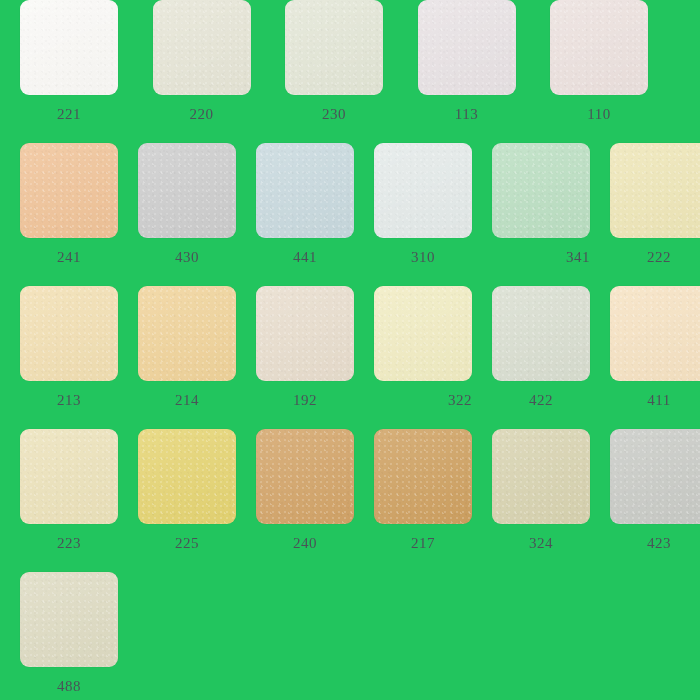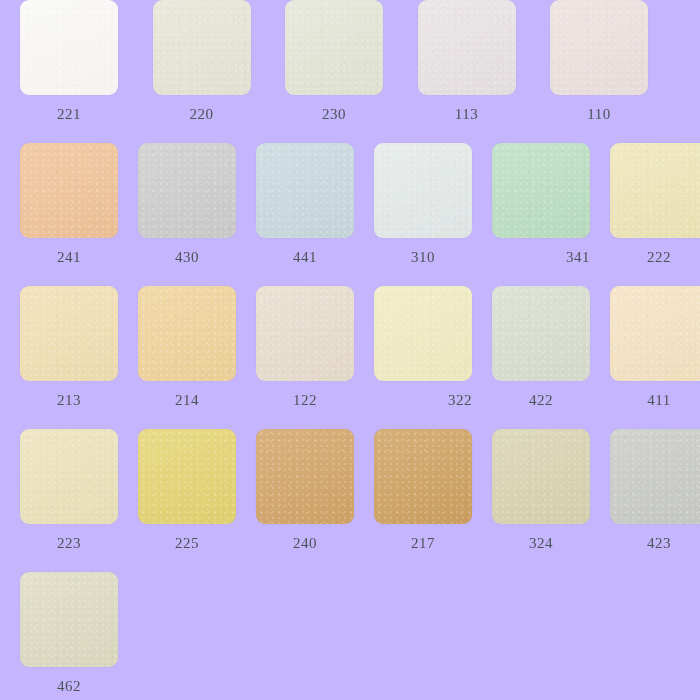--- a/index.html
+++ b/index.html
@@ -65,21 +65,21 @@
     color: #4a5358;
     margin-top: 12px;
     letter-spacing: 0.5px;
     line-height: 1;
     user-select: none;
   }
 </style>
 </head>
 <body>
 
-<div id="palette-grid" style="background: #c4b5fd;">
+<div id="palette-grid" style="background: #22c55e;">
     <div class="swatch-row">
       <div class="swatch-cell">
         <div class="swatch-chip" title="#faf9f6" style="background: rgb(250, 249, 246);"></div>
         <div class="swatch-label" style="color: rgb(74, 83, 88);">221</div>
       </div>
       <div class="swatch-cell">
         <div class="swatch-chip" title="#e6e5d6" style="background: rgb(230, 229, 214);"></div>
         <div class="swatch-label" style="color: rgb(74, 83, 88);">220</div>
       </div>
       <div class="swatch-cell">
@@ -125,21 +125,21 @@
       <div class="swatch-cell">
         <div class="swatch-chip" title="#f2dfb2" style="background: rgb(242, 223, 178);"></div>
         <div class="swatch-label" style="color: rgb(74, 83, 88);">213</div>
       </div>
       <div class="swatch-cell">
         <div class="swatch-chip" title="#f0d39a" style="background: rgb(240, 211, 154);"></div>
         <div class="swatch-label" style="color: rgb(74, 83, 88);">214</div>
       </div>
       <div class="swatch-cell">
         <div class="swatch-chip" title="#e8ddcd" style="background: rgb(232, 221, 205);"></div>
-        <div class="swatch-label" style="color: rgb(74, 83, 88);">122</div>
+        <div class="swatch-label" style="color: rgb(74, 83, 88);">192</div>
       </div>
       <div class="swatch-cell">
         <div class="swatch-chip" title="#f1ecc2" style="background: rgb(241, 236, 194);"></div>
         <div class="swatch-label" style="color: rgb(74, 83, 88); text-align: right;">322</div>
       </div>
       <div class="swatch-cell">
         <div class="swatch-chip" title="#d9ded0" style="background: rgb(217, 222, 208);"></div>
         <div class="swatch-label" style="color: rgb(74, 83, 88);">422</div>
       </div>
       <div class="swatch-cell">
@@ -169,16 +169,16 @@
         <div class="swatch-label" style="color: rgb(74, 83, 88);">324</div>
       </div>
       <div class="swatch-cell">
         <div class="swatch-chip" title="#c9cbc6" style="background: rgb(201, 203, 198);"></div>
         <div class="swatch-label" style="color: rgb(74, 83, 88);">423</div>
       </div>
     </div>
     <div class="swatch-row">
       <div class="swatch-cell">
         <div class="swatch-chip" title="#dedbc2" style="background: rgb(222, 219, 194);"></div>
-        <div class="swatch-label" style="color: rgb(74, 83, 88);">462</div>
+        <div class="swatch-label" style="color: rgb(74, 83, 88);">488</div>
       </div>
     </div>
   </div>
 
 </body></html>

